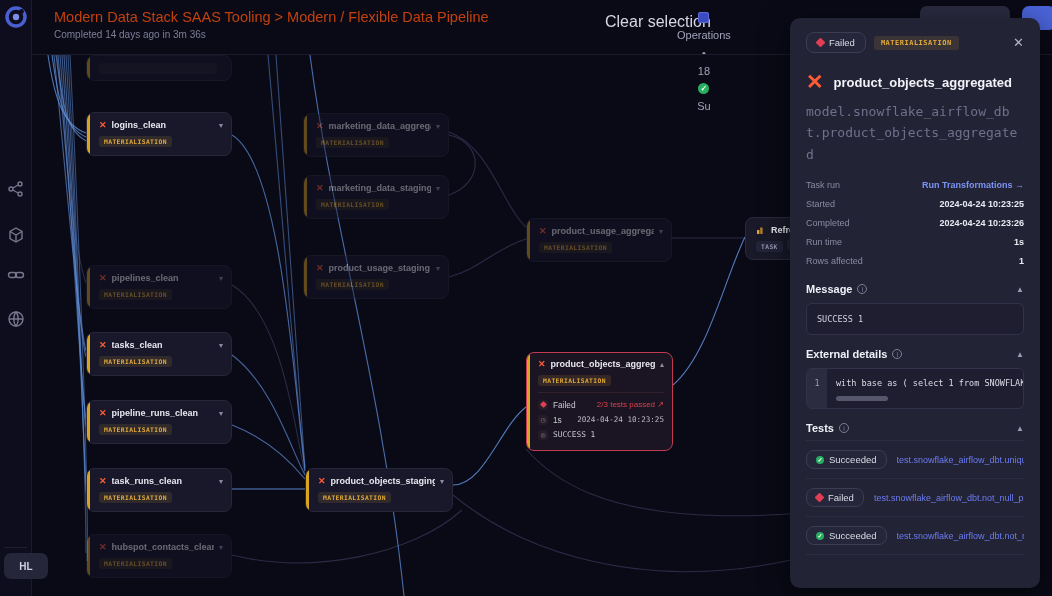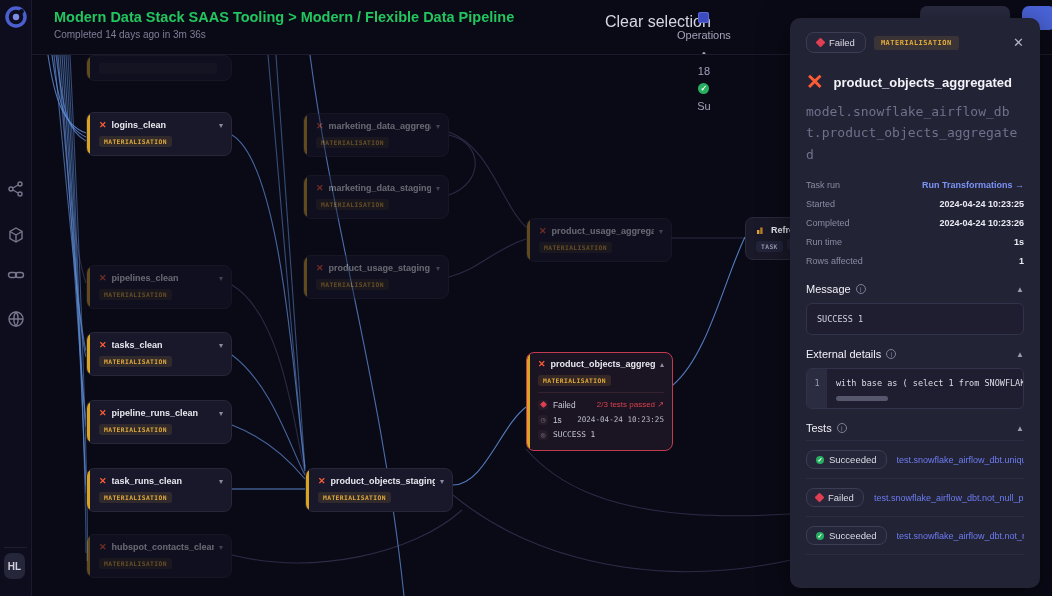--- a/index.html
+++ b/index.html
@@ -7,28 +7,28 @@
     font-family:"Liberation Sans", sans-serif; color:#e6e6f0; }
   .mono { font-family:"DejaVu Sans Mono", monospace; }
 
   
   #sidebar { position:absolute; left:0; top:0; width:32px; height:596px;
     background:#0d0d1d; border-right:1px solid #1b1b2d; z-index:5; }
   #logo { position:absolute; left:5px; top:6px; width:22px; height:22px; }
   .side-icon { position:absolute; left:7px; width:18px; height:18px; opacity:.75; cursor:pointer; }
   .side-icon svg { width:18px; height:18px; stroke:#9a9ab2; fill:none; stroke-width:1.4; }
   #sidebar .divider { position:absolute; left:4px; right:4px; top:547px; height:1px; background:#1e1e30; }
-  #avatar { position:absolute; left:4px; top:553px; width:21px; height:26px; border-radius:7px;
+  #avatar { position:absolute; left:4px; top:553px; width:44px; height:26px; border-radius:7px;
     background:#26263a; color:#cfcfdd; font-size:10px; font-weight:700;
     display:flex; align-items:center; justify-content:center; }
 
   
   #header { position:absolute; left:32px; top:0; right:0; height:55px; }
   #header .hline { position:absolute; left:0; right:0; bottom:0; height:1px; background:#1b1b2d; }
-  #page-title { position:absolute; left:22px; top:9px; font-size:14.5px; font-weight:700; color:#22c55e; }
+  #page-title { position:absolute; left:22px; top:9px; font-size:14.5px; font-weight:400; color:#c2410c; }
   #page-subtitle { position:absolute; left:22px; top:29px; font-size:10px; color:#7e7e96; }
   #clear-selection { position:absolute; left:573px; top:13px; font-size:16px; color:#d6d6e4; cursor:pointer; }
   #ops-group { position:absolute; left:645px; top:12px; display:flex; align-items:center; gap:6px;
     font-size:11px; color:#a2a2ba;flex-direction:column; }
   .ops-ico { width:11px; height:11px; border-radius:2.5px; background:#3c4cc0;
     box-shadow:inset 0 0 0 1px #5a6ad8; }
   .grn-ico { width:11px; height:11px; border-radius:50%; background:#27ae60; color:#fff;
     font-size:8px; line-height:11px; text-align:center; font-weight:700; }
   .hdr-btn-dark { position:absolute; left:888px; top:6px; width:90px; height:24px; border-radius:7px;
     background:#2b2b41; z-index:6; }
@@ -101,21 +101,21 @@
   .p-title-row { display:flex; align-items:center; gap:10px; margin-top:18px; }
   .dbt-big { color:#ff5c35; font-size:21px; font-weight:700; line-height:22px; }
   .p-title { font-size:13px; font-weight:700; color:#f2f2f8; }
   .p-path { margin-top:8px; font-size:13px; line-height:1.65; color:#70708c; word-break:break-all; }
   .kv { display:flex; align-items:center; height:19px; font-size:9px; }
   .kv .k { color:#8a8aa2; }
   .kv .v { margin-left:auto; color:#eaeaf4; font-weight:600; }
   .kv .v.link { color:#7b93f5; font-weight:600; cursor:pointer; }
   #details { margin-top:10px; }
   .sec-head { display:flex; align-items:center; gap:5px; margin-top:13px; }
-  .sec-title { font-size:11px; font-weight:400; color:#f0f0f8; }
+  .sec-title { font-size:11px; font-weight:700; color:#f0f0f8; }
   .info-ico { width:10px; height:10px; border:1px solid #7e7e96; border-radius:50%;
     font-size:7px; line-height:9px; text-align:center; color:#7e7e96; }
   .collapse { margin-left:auto; font-size:8px; color:#9a9ab2; cursor:pointer; }
   .msg-box { margin-top:8px; border:1px solid #32324a; border-radius:6px; background:#1e1e30;
     padding:10px 10px; font-size:8.5px; color:#d2d2e0; }
   .code-box { margin-top:8px; border:1px solid #32324a; border-radius:6px; overflow:hidden;
     display:flex; }
   .code-gutter { width:20px; background:#2c2c40; color:#9b9bb2; font-size:8.5px; text-align:center;
     padding-top:9px; }
   .code-area { flex:1; background:#1e1e30; padding:9px 9px 7px; overflow:hidden; }

